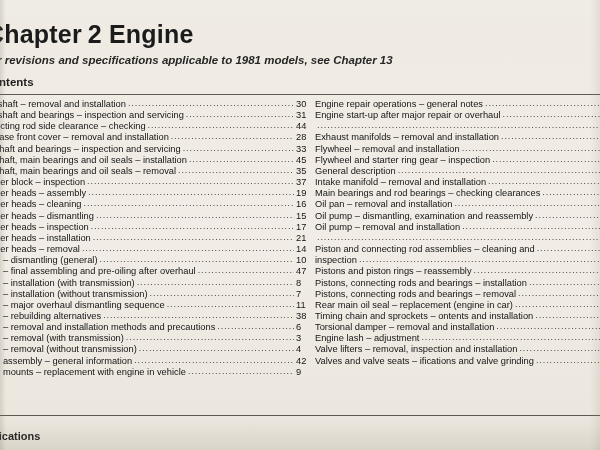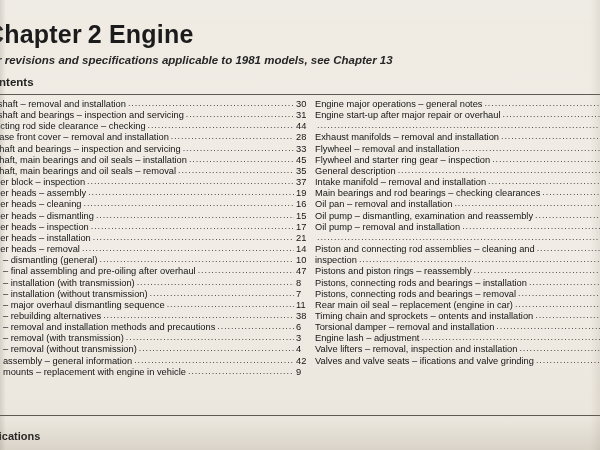--- a/index.html
+++ b/index.html
@@ -297,21 +297,21 @@
           <span class="pg">42</span>
         </div>
         <div class="entry">
           <span class="txt">ne mounts – replacement with engine in vehicle</span>
           <span class="dots">.........................................................................................</span>
           <span class="pg">9</span>
         </div>
       </div>
     <div class="col col-right">
         <div class="entry">
-          <span class="txt">Engine major operations – general notes</span>
+          <span class="txt">Engine repair operations – general notes</span>
           <span class="dots">.........................................................................................</span>
           <span class="pg"></span>
         </div>
         <div class="entry">
           <span class="txt">Engine start-up after major repair or overhaul</span>
           <span class="dots">.........................................................................................</span>
           <span class="pg"></span>
         </div>
         <div class="entry">
           <span class="dots">.........................................................................................</span>

